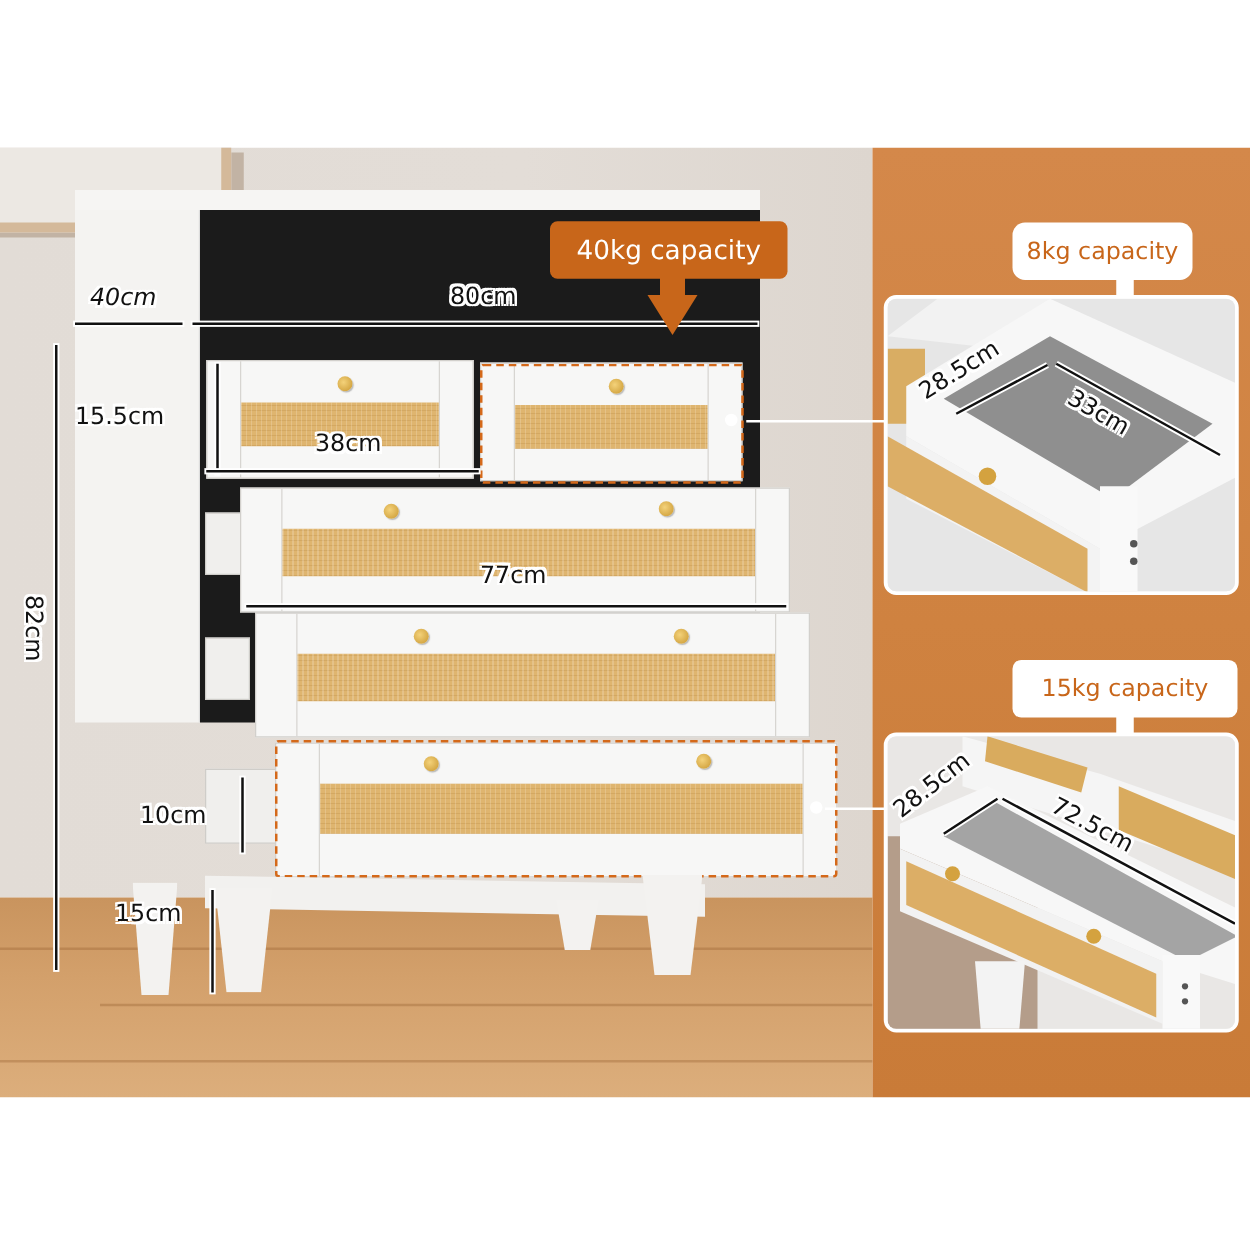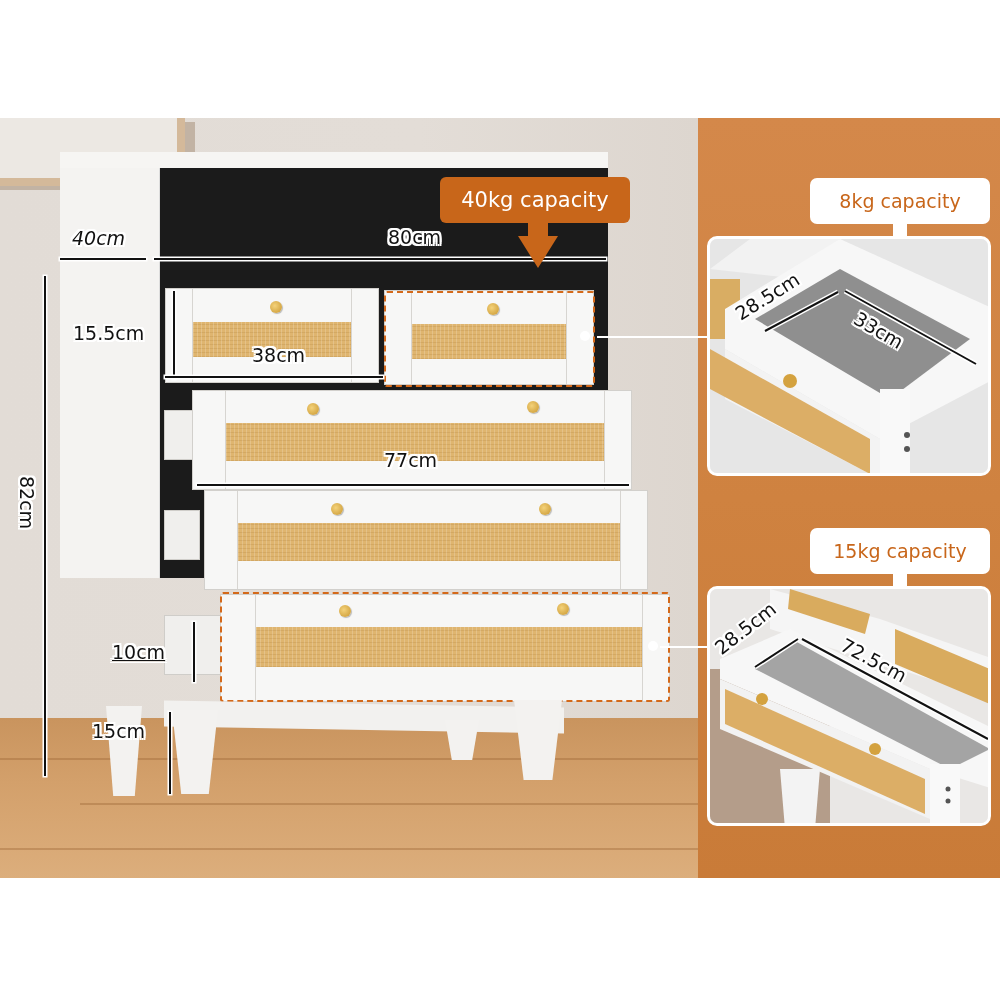--- a/index.html
+++ b/index.html
@@ -126,50 +126,50 @@
   <div class="leg" style="left:514px;top:700px;width:48px;height:80px;"></div>
   <div class="leg" style="left:445px;top:720px;width:34px;height:40px;"></div>
   <div class="leg" style="left:106px;top:706px;width:36px;height:90px;"></div>
 </div>
 
 <div>
   <div class="dim-line" style="left:60px;top:258px;width:86px;height:2px;"></div>
   <div class="dim-label" style="left:72px;top:229px;font-style:italic;">40cm</div>
 
   <div class="dim-line" style="left:154px;top:258px;width:452px;height:2px;"></div>
-  <div class="dim-label" style="left:360px;top:228px;margin-left:28px;">80cm</div>
+  <div class="dim-label" style="left:360px;top:228px;">80cm</div>
 
   <div class="dim-line" style="left:44px;top:276px;width:2px;height:500px;"></div>
   <div class="dim-label vert" style="left:36px;top:476px;">82cm</div>
 
   <div class="dim-line" style="left:173px;top:291px;width:2px;height:88px;"></div>
-  <div class="dim-label" style="left:60px;top:324px;padding-left:13px;">15.5cm</div>
+  <div class="dim-label" style="left:60px;top:324px;">15.5cm</div>
 
   <div class="dim-line" style="left:165px;top:376px;width:218px;height:2px;"></div>
   <div class="dim-label" style="left:252px;top:346px;">38cm</div>
 
   <div class="dim-line" style="left:197px;top:484px;width:432px;height:2px;"></div>
   <div class="dim-label" style="left:384px;top:451px;">77cm</div>
 
   <div class="dim-line" style="left:193px;top:622px;width:2px;height:60px;"></div>
-  <div class="dim-label" style="left:112px;top:643px;text-decoration:underline;">10cm</div>
+  <div class="dim-label" style="left:112px;top:643px;">10cm</div>
 
   <div class="dim-line" style="left:169px;top:712px;width:2px;height:82px;"></div>
   <div class="dim-label" style="left:92px;top:722px;">15cm</div>
 </div>
 
 <div class="callout-main">
   <span>40kg capacity</span>
 </div>
 <div>
   <div class="arrow-stem" style="left:528px;top:222px;width:20px;height:16px;background:#c8661a;"></div>
   <div class="arrow-down" style="left:518px;top:236px;border-left:20px solid transparent;border-right:20px solid transparent;border-top:32px solid #c8661a;"></div>
 </div>
 
-<div class="callout-white" style="left:810px;top:178px;width:180px;height:46px;">
+<div class="callout-white" style="left:810px;top:178px;width:144px;height:46px;border-radius:10px;">
   <span>8kg capacity</span>
 </div>
 <div>
   <div style="position:absolute;left:893px;top:223px;width:14px;height:16px;background:#fff;"></div>
   <div style="position:absolute;left:884px;top:238px;width:0;height:0;border-left:16px solid transparent;border-right:16px solid transparent;border-top:22px solid #fff;"></div>
 </div>
 <div class="connector" style="left:597px;top:336px;width:112px;"></div>
 <div class="dot" style="left:580px;top:331px;"></div>
 
 <div class="inset" style="top:236px;">

